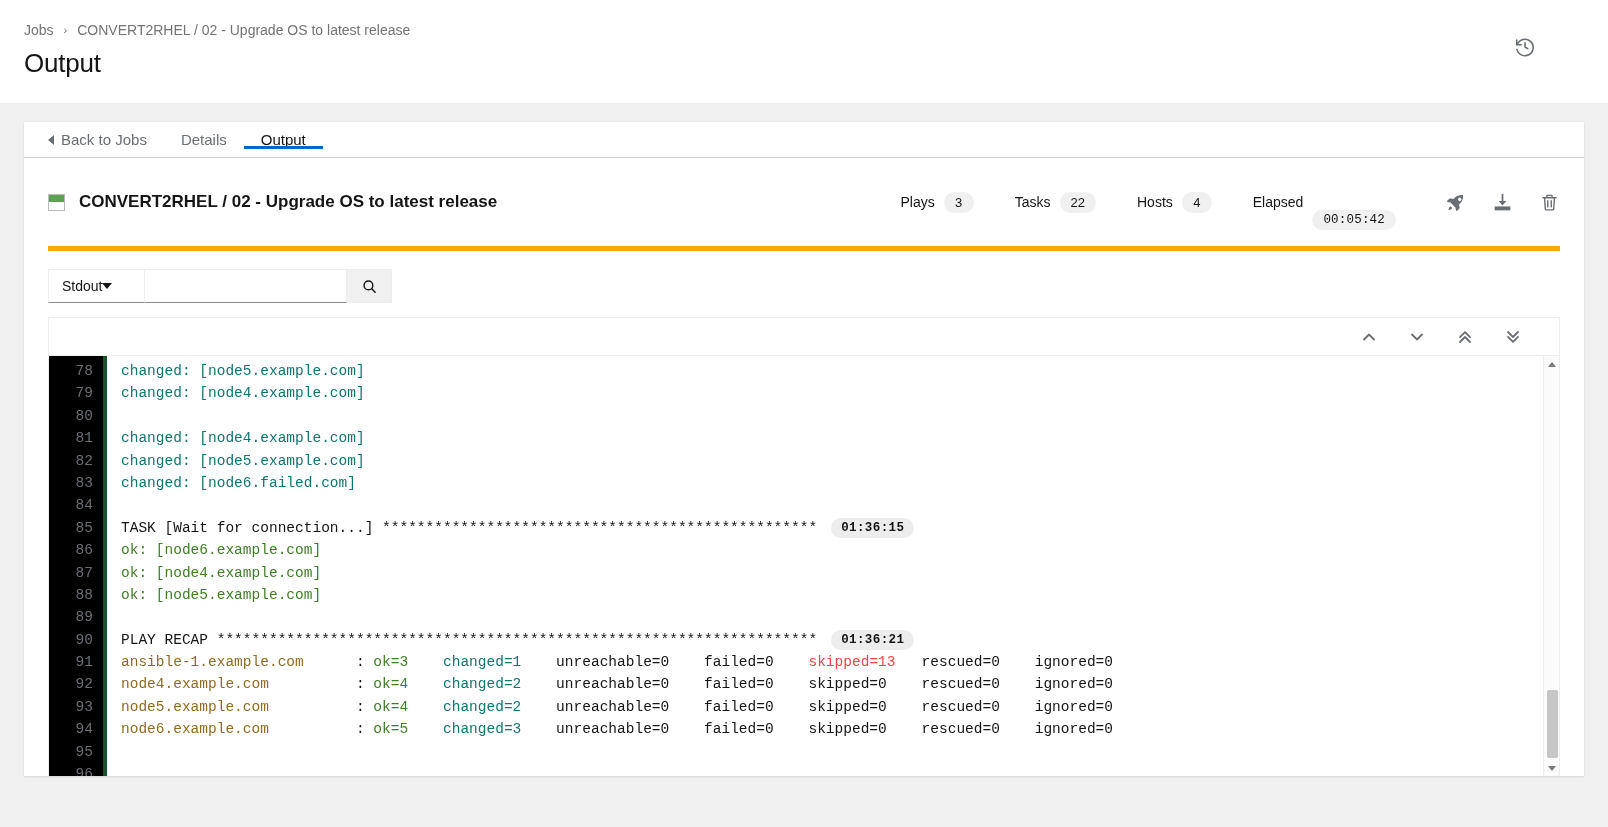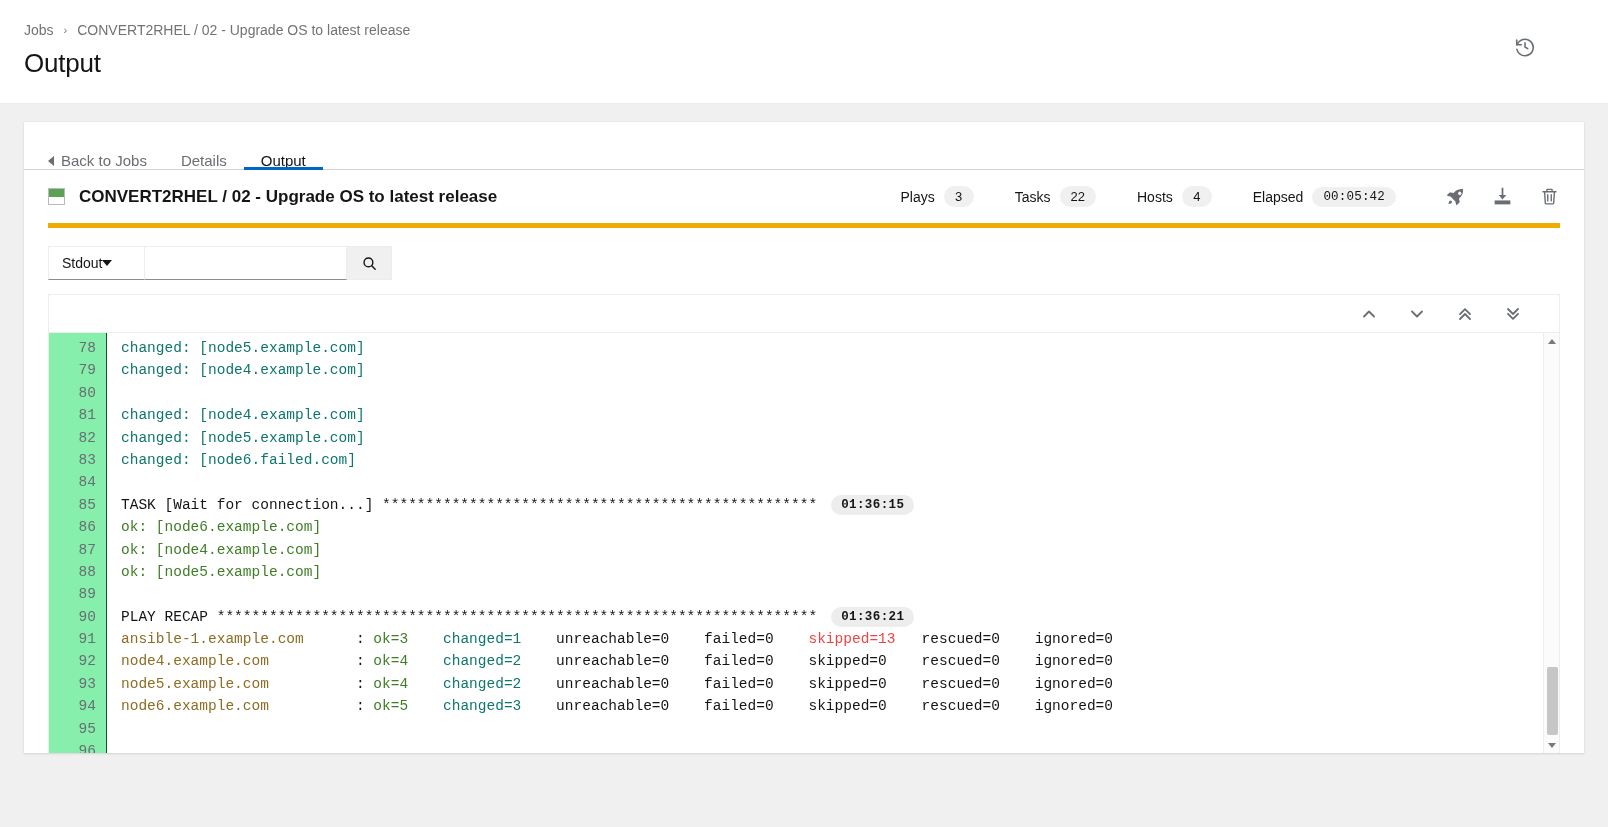--- a/index.html
+++ b/index.html
@@ -57,23 +57,23 @@
   
   .card {
     background: #ffffff;
     margin: 18px 24px 0 24px;
     box-shadow: 0 1px 2px rgba(3,3,3,0.10), 0 0 2px rgba(3,3,3,0.06);
   }
 
   
   .tabbar {
     display: flex;
-    align-items: flex-end;
+    align-items: center;
     border-bottom: 1px solid #d2d2d2;
-    height: 48px;
+    height: 36px;
     padding-left: 20px;
   }
   .tab {
     display: flex;
     align-items: center;
     padding: 0 17px;
     font-size: 15px;
     color: #6a6e73;
     cursor: pointer;
     position: relative;
@@ -155,20 +155,21 @@
     padding: 3px 11px;
     font-size: 13px;
     color: #151515;
     min-width: 30px;
     text-align: center;
   }
   .stat .pill.time {
     font-family: "Liberation Mono", monospace;
     font-size: 12.5px;
     letter-spacing: 0.2px;
+    margin-top: 36px;
   }
   .action-icons {
     display: flex;
     align-items: center;
     gap: 26px;
     margin-left: 34px;
     color: #6a6e73;
   }
   .action-icons .ico {
     width: 21px; height: 21px;
@@ -261,22 +262,22 @@
     display: block;
   }
 
   .log-area {
     display: flex;
     position: relative;
     height: 420px;
     overflow: hidden;
   }
   .gutter {
-    background: #86efac;
-    border-right: 1px solid #14532d;
+    background: #000000;
+    border-right: 4px solid #14532d;
     width: 58px;
     flex: none;
     padding-top: 4px;
   }
   .gutter .ln {
     font-family: "Liberation Mono", monospace;
     font-size: 14.5px;
     color: #6a6e73;
     text-align: right;
     padding-right: 10px;

